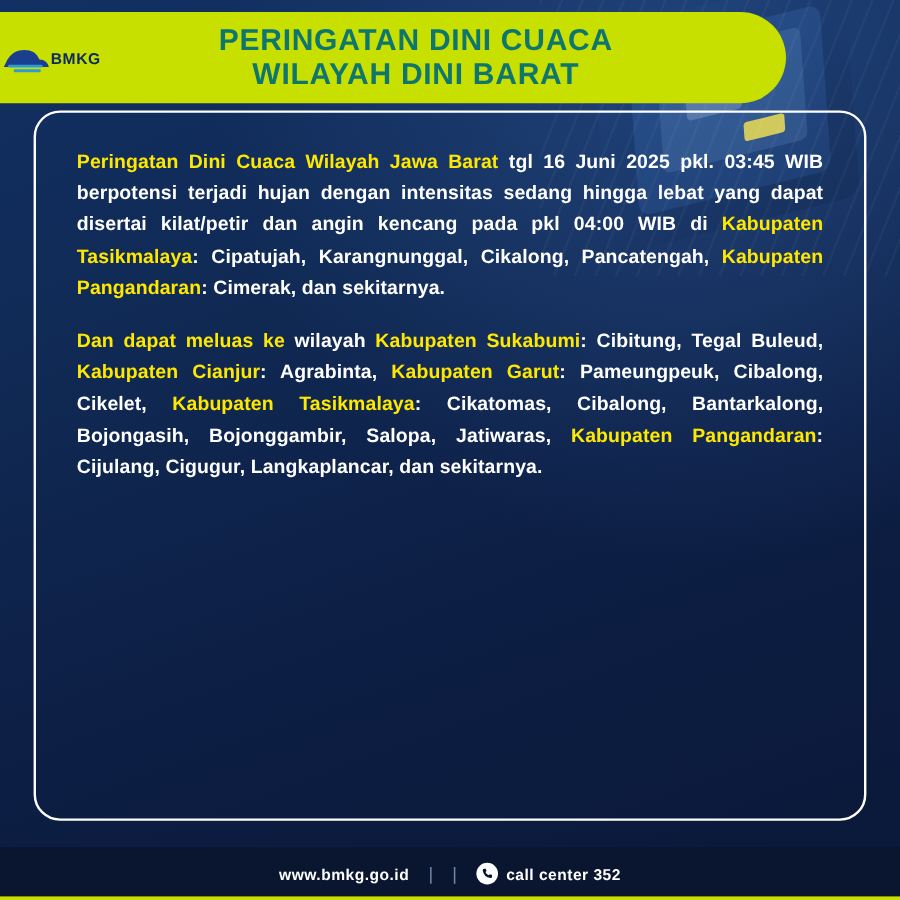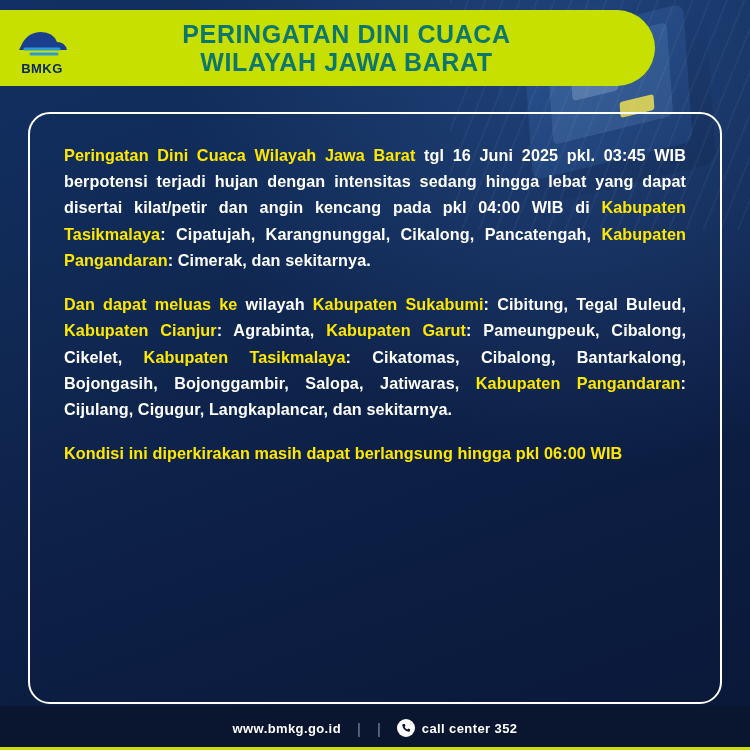--- a/index.html
+++ b/index.html
@@ -101,23 +101,22 @@
     background: #c8e000;
     border-top-right-radius: 38px;
     border-bottom-right-radius: 38px;
     display: flex;
     align-items: center;
   }
   .logo {
     width: 84px;
     height: 76px;
     display: flex;
-    flex-direction: column;
-    align-items: center;
-    justify-content: center;
+    align-items: center;
+    justify-content: flex-start;
     flex: 0 0 84px;
   }
   .logo-mark {
     width: 54px;
     height: 40px;
     display: block;
   }
   .logo-text {
     font-size: 13px;
     font-weight: bold;
@@ -134,21 +133,21 @@
     font-size: 25px;
     line-height: 1.12;
     letter-spacing: 0.6px;
   }
   .header-title .line2 { display: block; }
 
   
   .card {
     position: absolute;
     left: 28px;
-    top: 112px;
+    top: 92px;
     width: 694px;
     height: 592px;
     border: 2px solid #ffffff;
     border-radius: 22px;
     box-sizing: border-box;
     padding: 28px 34px;
   }
   .body-text {
     color: #ffffff;
     font-size: 16.2px;
@@ -246,29 +245,28 @@
     <div class="logo">
       <svg class="logo-mark" viewBox="0 0 54 40">
         <path d="M6 26 q6 -14 20 -14 q12 0 16 10 q8 0 10 8 H4 Z" fill="#1b3f8f"></path>
         <path d="M10 29 h34" stroke="#2c9ad6" stroke-width="3" stroke-linecap="round" fill="none"></path>
         <path d="M16 34 h26" stroke="#2c9ad6" stroke-width="3" stroke-linecap="round" fill="none"></path>
       </svg>
       <div class="logo-text">BMKG</div>
     </div>
     <div class="header-title">
       <span>PERINGATAN DINI CUACA</span>
-      <span class="line2">WILAYAH JAWA BARAT</span>
+      <span class="line2">WILAYAH DINI BARAT</span>
     </div>
   </div>
 
   <div class="card">
     <div class="body-text">
       <p id="p1"><span class="hl">Peringatan Dini Cuaca Wilayah Jawa Barat</span><span class="plain"> tgl 16 Juni 2025 pkl. 03:45 WIB berpotensi terjadi hujan dengan intensitas sedang hingga lebat yang dapat disertai kilat/petir dan angin kencang pada pkl 04:00 WIB di </span><span class="hl">Kabupaten Tasikmalaya</span><span class="plain">: Cipatujah, Karangnunggal, Cikalong, Pancatengah, </span><span class="hl">Kabupaten Pangandaran</span><span class="plain">: Cimerak, dan sekitarnya.</span></p>
       <p id="p2"><span class="hl">Dan dapat meluas ke</span><span class="plain"> wilayah </span><span class="hl">Kabupaten Sukabumi</span><span class="plain">: Cibitung, Tegal Buleud, </span><span class="hl">Kabupaten Cianjur</span><span class="plain">: Agrabinta, </span><span class="hl">Kabupaten Garut</span><span class="plain">: Pameungpeuk, Cibalong, Cikelet, </span><span class="hl">Kabupaten Tasikmalaya</span><span class="plain">: Cikatomas, Cibalong, Bantarkalong, Bojongasih, Bojonggambir, Salopa, Jatiwaras, </span><span class="hl">Kabupaten Pangandaran</span><span class="plain">: Cijulang, Cigugur, Langkaplancar, dan sekitarnya.</span></p>
-      <p class="last" id="p3"><span class="hl">Kondisi ini diperkirakan masih dapat berlangsung hingga pkl 06:00 WIB</span></p>
     </div>
   </div>
 
   <div class="footer">
     <div class="footer-item">
       <span>www.bmkg.go.id</span>
     </div>
     <span class="footer-sep">|</span>
     <span class="footer-sep">|</span>
     <div class="footer-item">

